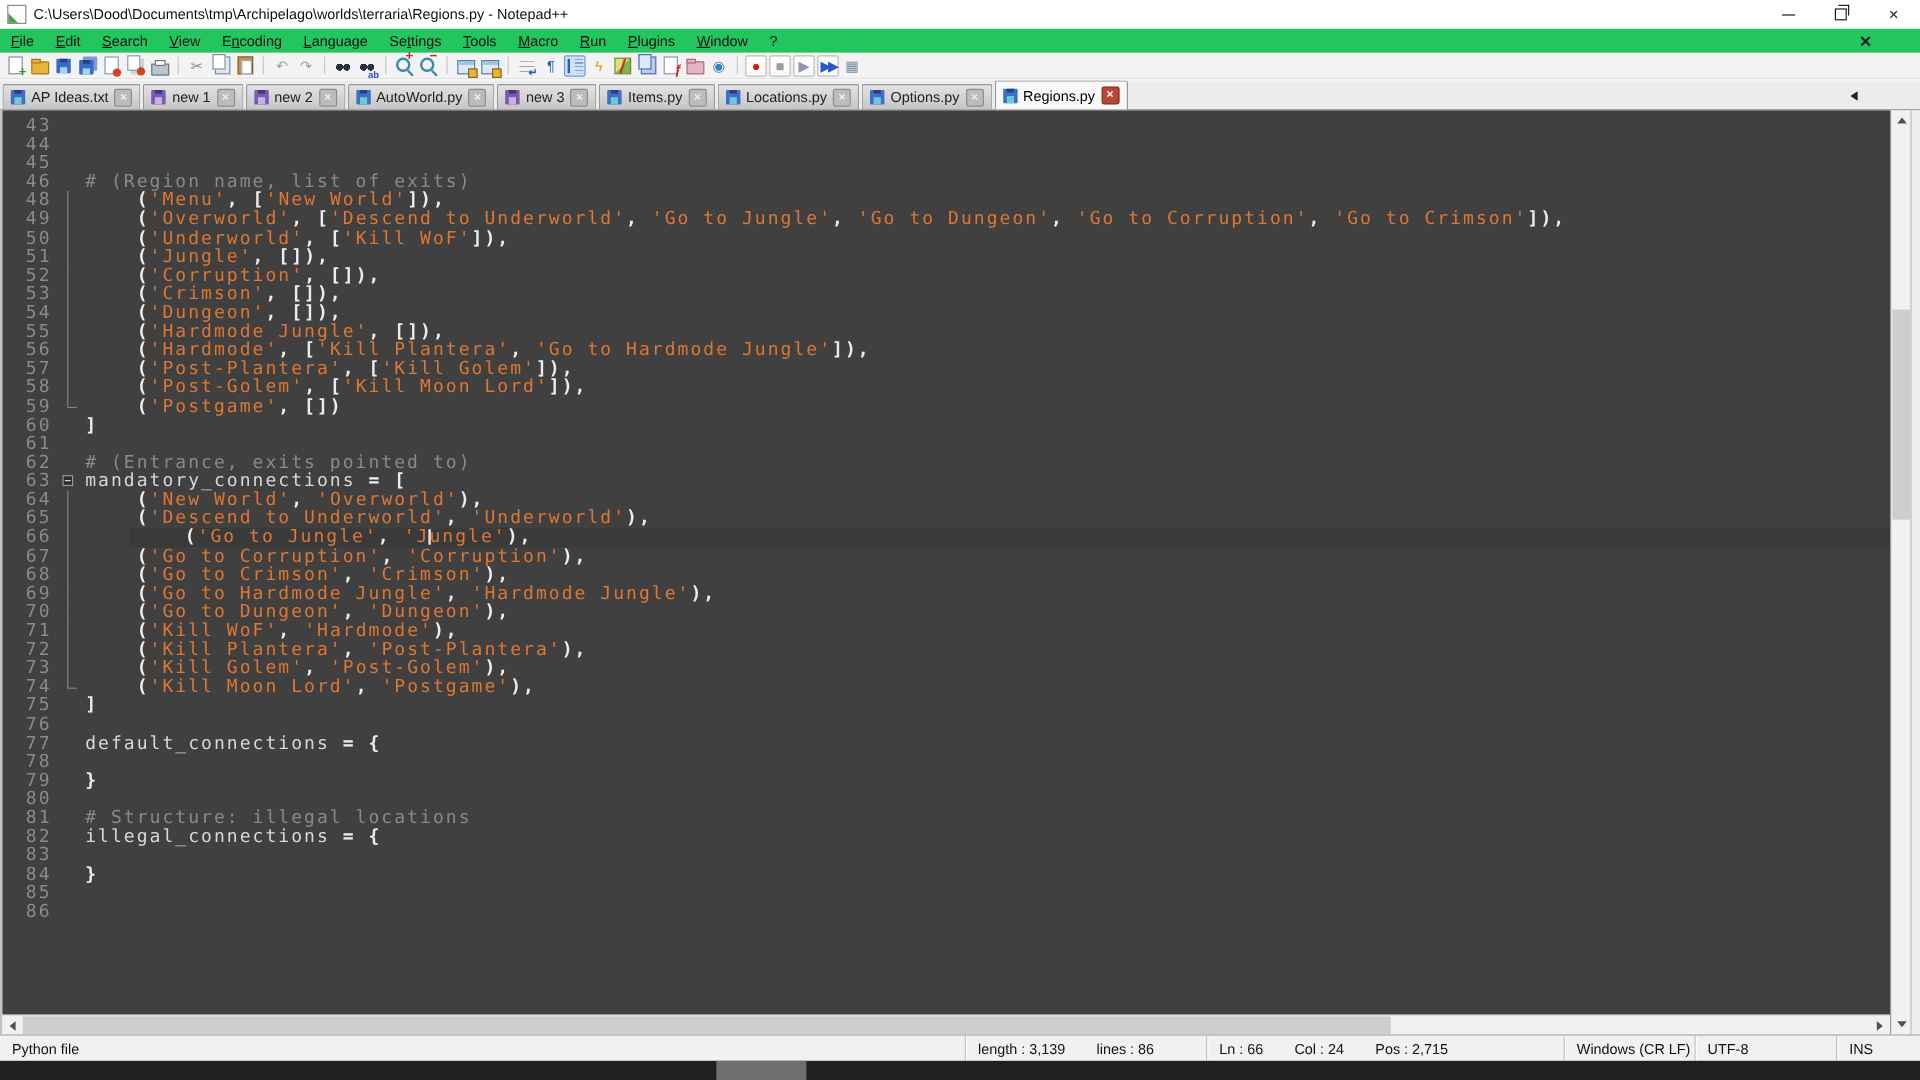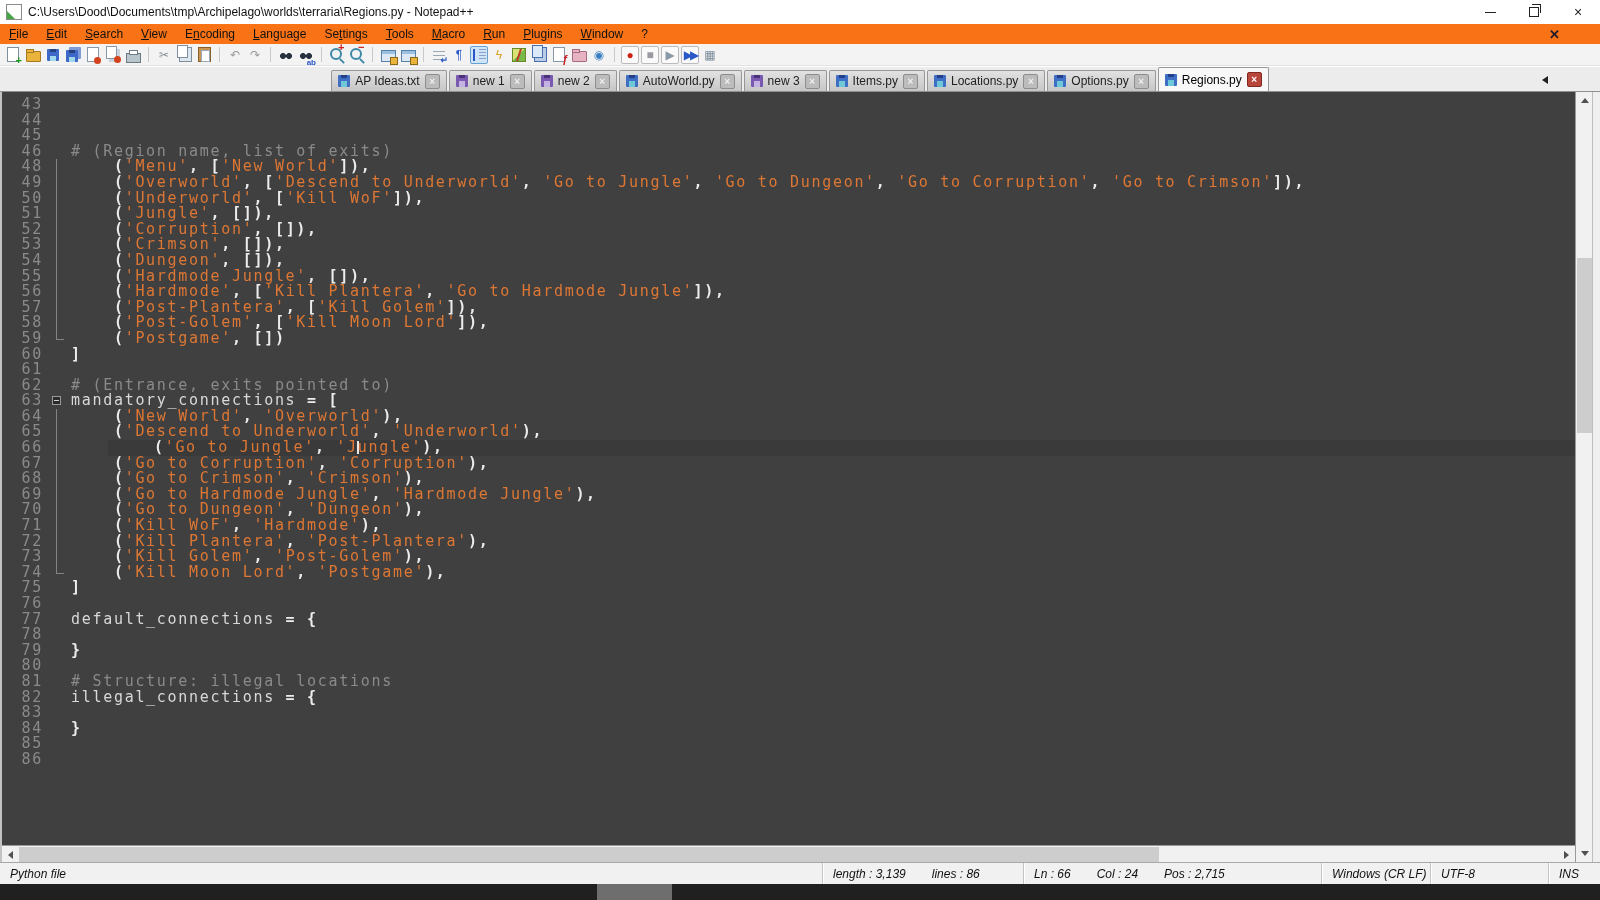--- a/index.html
+++ b/index.html
@@ -16,21 +16,21 @@
   .title-text{font-size:12px;color:#111;white-space:nowrap;}
   .win-btns{margin-left:auto;display:flex;height:100%;}
   .wb{width:44px;height:100%;display:flex;align-items:center;justify-content:center;
       color:#222;font-size:14px;cursor:default;}
   .mini{width:11px;height:1px;background:#222;display:block;}
   .rest{width:8px;height:8px;border:1px solid #222;position:relative;display:block;background:#fff;}
   .rest::before{content:"";position:absolute;left:2px;top:-4px;width:8px;height:8px;border:1px solid #222;
       border-left:none;border-bottom:none;}
 
   
-  .menubar{position:absolute;left:0;top:24px;width:1600px;height:20px;background:#f97316;
+  .menubar{position:absolute;left:0;top:24px;width:1600px;height:20px;background:#22c55e;
            display:flex;align-items:center;font-size:12px;color:#111;}
   .menu-items{display:flex;}
   .menu-item{padding:3px 9px;cursor:default;}
   .menu-item u{text-decoration:underline;}
   .menu-close-x{margin-left:auto;margin-right:40px;font-weight:bold;font-size:13px;color:#1b1b2e;}
 
   
   .toolbar{position:absolute;left:0;top:44px;width:1600px;height:22px;background:#f3f3f3;
            border-bottom:1px solid #e2e2e2;display:flex;align-items:center;padding-left:4px;gap:2px;box-sizing:border-box;}
   .tbi{width:18px;height:18px;display:flex;align-items:center;justify-content:center;flex:0 0 auto;border-radius:2px;position:relative;}
@@ -72,21 +72,21 @@
   .i-document-map{width:12px;height:12px;background:linear-gradient(135deg,#d7e474 0 50%,#7ab84a 50% 100%);border:1px solid #6a8a2a;position:relative;overflow:hidden;}
   .i-document-map::after{content:"";position:absolute;left:5px;top:-2px;width:2px;height:16px;background:#c23a2a;transform:rotate(18deg);}
   .i-document-list{width:9px;height:11px;background:#dce9f8;border:1px solid #4a6fae;box-shadow:3px 3px 0 0 #b9cce8,3px 3px 0 1px #4a6fae;margin:-3px 4px 3px 0;}
   .i-function-list{width:10px;height:13px;background:#fff;border:1px solid #8899aa;position:relative;}
   .i-function-list::after{content:"ƒ";position:absolute;right:-4px;bottom:-4px;color:#c22;font-size:11px;font-style:italic;font-weight:bold;}
   .i-folder-as-workspace{width:13px;height:9px;background:#e6b3c2;border:1px solid #a86a80;border-radius:1px;position:relative;margin-top:4px;}
   .i-folder-as-workspace::before{content:"";position:absolute;top:-3px;left:-1px;width:6px;height:2px;background:#e6b3c2;border:1px solid #a86a80;}
 
   
   .tabbar{position:absolute;left:0;top:67px;width:1600px;height:25px;background:#ececec;
-          border-bottom:1px solid #8f8f8f;display:flex;align-items:flex-end;box-sizing:border-box;justify-content:center;}
+          border-bottom:1px solid #8f8f8f;display:flex;align-items:flex-end;box-sizing:border-box;}
   .tabs{display:flex;align-items:flex-end;padding-left:2px;}
   .tab{height:20px;display:flex;align-items:center;gap:5px;padding:0 6px;margin-right:2px;
        background:linear-gradient(#e2e2e2,#c6c6c6);border:1px solid #979797;border-bottom:none;
        border-radius:2px 2px 0 0;font-size:12px;color:#222;white-space:nowrap;cursor:default;}
   .tab.active{height:23px;background:#f8f8f8;color:#000;}
   .fd{width:12px;height:12px;border-radius:1px;position:relative;flex:0 0 auto;}
   .fd.saved{background:#3f6fc4;}
   .fd.saved::before{content:"";position:absolute;left:3px;bottom:0;width:6px;height:6px;background:#6fc8d8;}
   .fd.saved::after{content:"";position:absolute;left:3px;top:0;width:6px;height:3px;background:#243f8a;}
   .fd.modified{background:#7a5ab0;}
@@ -127,24 +127,24 @@
   .arr.left{border-top:4px solid transparent;border-bottom:4px solid transparent;border-right:5px solid #505050;}
   .arr.right{border-top:4px solid transparent;border-bottom:4px solid transparent;border-left:5px solid #505050;}
   .arr.up{border-left:4px solid transparent;border-right:4px solid transparent;border-bottom:5px solid #505050;}
   .arr.down{border-left:4px solid transparent;border-right:4px solid transparent;border-top:5px solid #505050;}
   .h-thumb{position:absolute;left:17px;top:1px;width:1140px;height:15px;background:#cdcdcd;}
   .v-thumb{position:absolute;left:1px;top:166px;width:15px;height:175px;background:#cdcdcd;}
   .frame-right{position:absolute;left:1592px;top:92px;width:8px;height:770px;background:#efefef;border-left:1px solid #bdbdbd;box-sizing:border-box;}
 
   
   .statusbar{position:absolute;left:0;top:862px;width:1600px;height:22px;background:#f1f1f1;border-top:1px solid #a8a8a8;
-             display:flex;align-items:center;font-size:12px;color:#111;box-sizing:border-box;font-style:italic;}
+             display:flex;align-items:center;font-size:12px;color:#111;box-sizing:border-box;}
   .sb{padding:0 10px;height:100%;display:flex;align-items:center;gap:26px;border-left:1px solid #c4c4c4;box-shadow:inset 1px 0 0 #fff;box-sizing:border-box;white-space:nowrap;}
   .sb.first{flex:1;border-left:none;box-shadow:none;}
-  .w-len{width:201px;}.w-pos{width:298px;}.w-eol{width:109px;}.w-enc{width:118px;}.w-ins{width:52px;}
+  .w-len{width:201px;}.w-pos{width:298px;}.w-eol{width:109px;}.w-enc{width:118px;}.w-ins{width:70px;}
 
   .bottomstrip{position:absolute;left:0;top:884px;width:1600px;height:16px;background:#202020;}
   .bottomstrip .blk{position:absolute;left:597px;top:0;width:75px;height:16px;background:#6e6e6e;}
 </style>
 </head>
 <body style="--c-ln: #8a8a8a; --c-string: #de7733; --c-comment: #8a8a8a; --c-punct: #ececec; --c-ident: #d8d8d8; --c-curline: #3a3a3a;">
 
 <div class="titlebar">
   <span class="npp-icon"></span>
   <span class="title-text">C:\Users\Dood\Documents\tmp\Archipelago\worlds\terraria\Regions.py - Notepad++</span>

